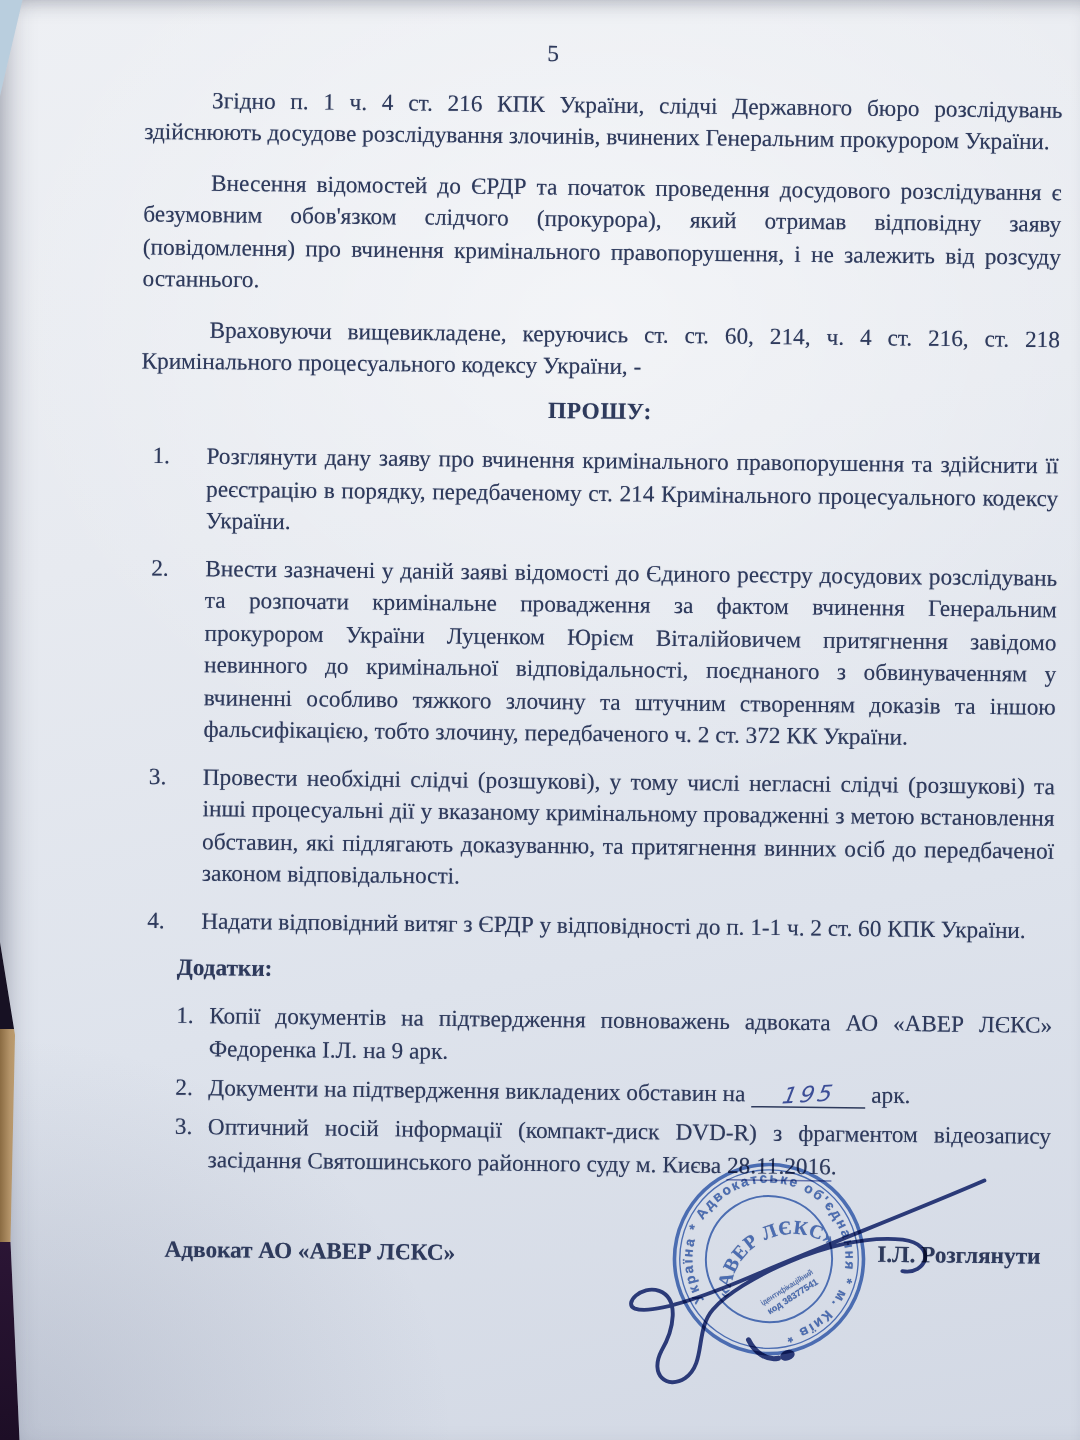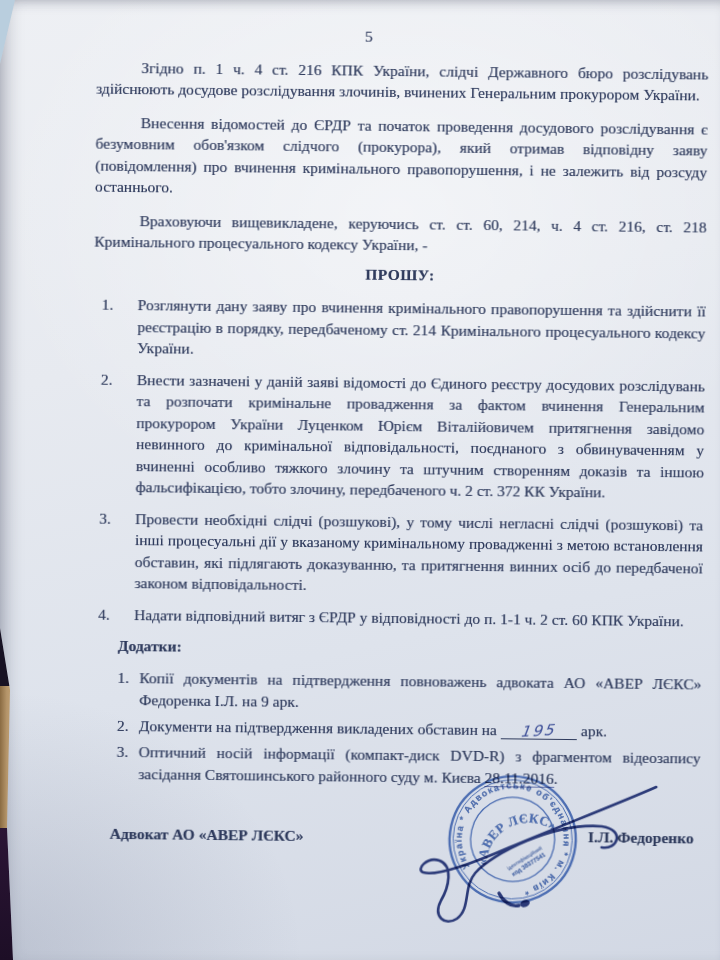--- a/index.html
+++ b/index.html
@@ -125,21 +125,21 @@
       </div>
 
       <div class="att">
         <span class="num">3.</span>
         <span class="txt"><span>Оптичний носій інформації (компакт-диск DVD-R) з фрагментом відеозапису засідання Святошинського районного суду м. Києва</span>&nbsp;<span class="date-underlined">28.11.2016</span><span>.</span></span>
       </div>
     </div>
 
     <div class="sig-row">
       <span class="sig-left">Адвокат АО «АВЕР ЛЄКС»</span>
-      <span class="sig-right">І.Л. Федоренко</span>
+      <span class="sig-right">І.Л. Розглянути</span>
     </div>
 
     <svg class="stamp" viewBox="-76 -76 152 152">
       <g transform="rotate(-33)" stroke="#3f63ad" fill="none">
         <circle r="63" stroke-width="2.4"></circle>
         <circle r="59.5" stroke-width="0.9"></circle>
         <circle r="42" stroke-width="1.3"></circle>
         <defs>
           <path id="ringPath" d="M -51,0 A 51,51 0 1 1 51,0 A 51,51 0 1 1 -51,0"></path>
           <path id="centerArc" d="M -38,12 A 42,42 0 0 1 38,12"></path>

